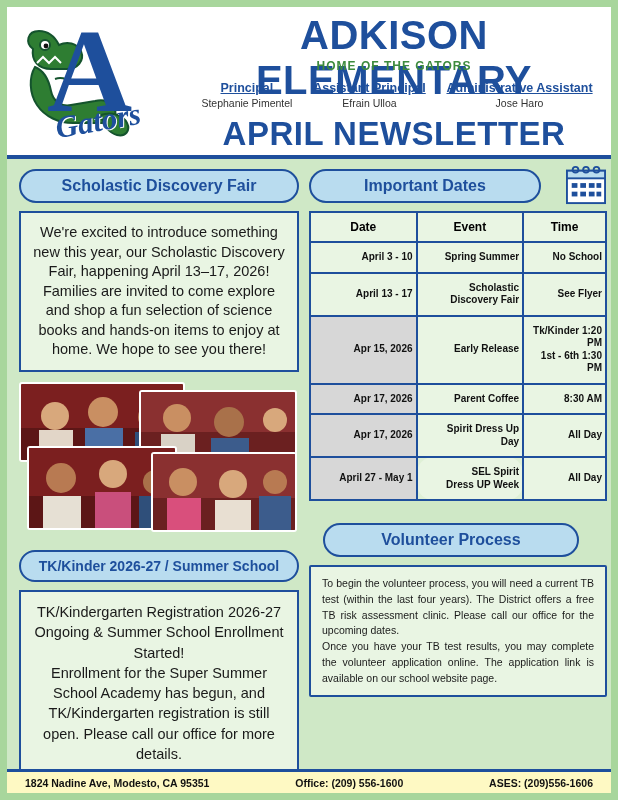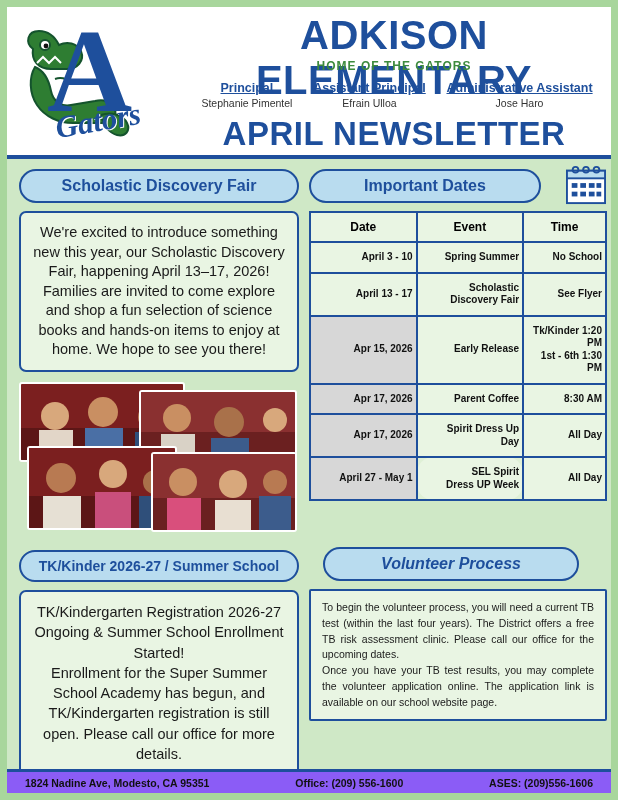--- a/index.html
+++ b/index.html
@@ -120,21 +120,21 @@
     color: #1e4f9c;
     font-weight: bold;
     font-size: 16px;
     padding: 6px 8px;
   }
   .pill.small { font-size: 14px; }
 
   .box {
     background: #e9f5e3;
     border: 2px solid #1e4f9c;
-    border-radius: 7px;
+    border-radius: 0;
     padding: 10px 12px;
     margin-top: 8px;
     color: #1a1a1a;
   }
   .box p {
     margin: 0;
     text-align: center;
     font-size: 14.5px;
     line-height: 1.35;
   }
@@ -211,21 +211,21 @@
     text-align: center;
     font-size: 14.5px;
     line-height: 1.4;
   }
 
   
   .footer {
     position: absolute;
     left: 0; right: 0; bottom: 0;
     height: 24px;
-    background: #8b5cf6;
+    background: #fef9c3;
     border-top: 3px solid #1e4f9c;
     display: flex;
     align-items: center;
     justify-content: space-between;
     padding: 0 18px;
     font-size: 10.5px;
     font-weight: bold;
     color: #111;
   }
 </style>
@@ -399,21 +399,21 @@
           </tr>
           <tr>
             <td class="datecell">April 27 - May 1</td>
             <td class="eventcell" style="white-space:pre-line;border-radius:16px;">SEL Spirit
 Dress UP Week</td>
             <td class="timecell" style="white-space:pre-line;">All Day</td>
           </tr>
         </tbody>
       </table>
 
-      <div class="pill" style="margin-top:46px; width:256px; margin-left:14px;font-style:italic;">Volunteer Process</div>
+      <div class="pill" style="margin-top:22px; width:256px; margin-left:14px;">Volunteer Process</div>
       <div class="vol-box" style="min-height:115px;">
         <p style="white-space:pre-line;">To begin the volunteer process, you will need a current TB test (within the last four years). The District offers a free TB risk assessment clinic. Please call our office for the upcoming dates.
 Once you have your TB test results, you may complete the volunteer application online. The application link is available on our school website page.</p>
       </div>
     </div>
 
   </div>
 
   <div class="footer">
     <span>1824 Nadine Ave, Modesto, CA 95351</span>

